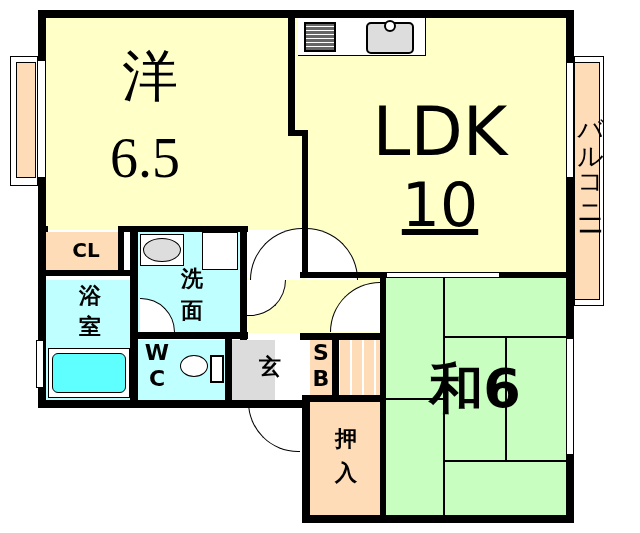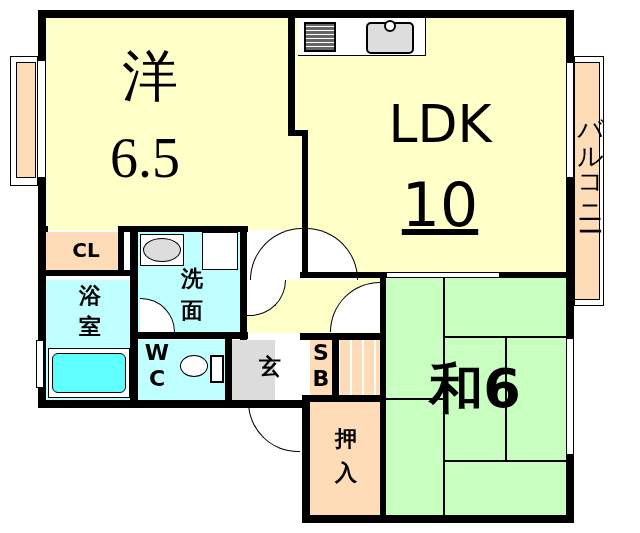--- a/index.html
+++ b/index.html
@@ -93,21 +93,21 @@
 <div class="win" style="left:36px;top:340px;width:8px;height:48px;"></div>
 <div class="win" style="left:386px;top:272px;width:114px;height:6px;"></div>
 
 <div class="abs" style="left:10px;top:56px;width:28px;height:130px;border:1.5px solid #000;background:#fff;"></div>
 <div class="abs" style="left:16px;top:62px;width:20px;height:116px;background:#ffdcb8;border:1.5px solid #000;"></div>
 <div class="abs" style="left:574px;top:56px;width:30px;height:250px;border:1.5px solid #000;background:#fff;"></div>
 <div class="abs" style="left:574px;top:62px;width:26px;height:238px;background:#ffdcb8;border:1.5px solid #000;"></div>
 
 <div class="lbl" style="left:100px;top:48px;width:100px;font-size:56px;font-weight:normal;">洋</div>
 <div class="lbl" style="left:70px;top:130px;width:150px;font-size:56px;font-weight:normal;font-family:Liberation Serif, serif;">6.5</div>
-<div class="lbl" style="left:330px;top:98px;width:220px;font-size:52px;font-weight:normal;">LDK</div>
+<div class="lbl" style="left:330px;top:98px;width:220px;font-size:68px;font-weight:normal;">LDK</div>
 <div class="lbl" style="left:380px;top:175px;width:120px;font-size:60px;font-weight:normal;text-decoration:underline;">10</div>
 <div class="lbl" style="left:405px;top:362px;width:140px;font-size:54px;">和6</div>
 <div class="lbl" style="left:46px;top:240px;width:80px;font-size:20px;">CL</div>
 <div class="lbl" style="left:70px;top:285px;width:40px;font-size:22px;">浴</div>
 <div class="lbl" style="left:70px;top:316px;width:40px;font-size:22px;">室</div>
 <div class="lbl" style="left:172px;top:268px;width:40px;font-size:22px;">洗</div>
 <div class="lbl" style="left:172px;top:300px;width:40px;font-size:22px;">面</div>
 <div class="lbl" style="left:142px;top:342px;width:30px;font-size:22px;">W</div>
 <div class="lbl" style="left:142px;top:368px;width:30px;font-size:22px;">C</div>
 <div class="lbl" style="left:250px;top:356px;width:40px;font-size:22px;">玄</div>

